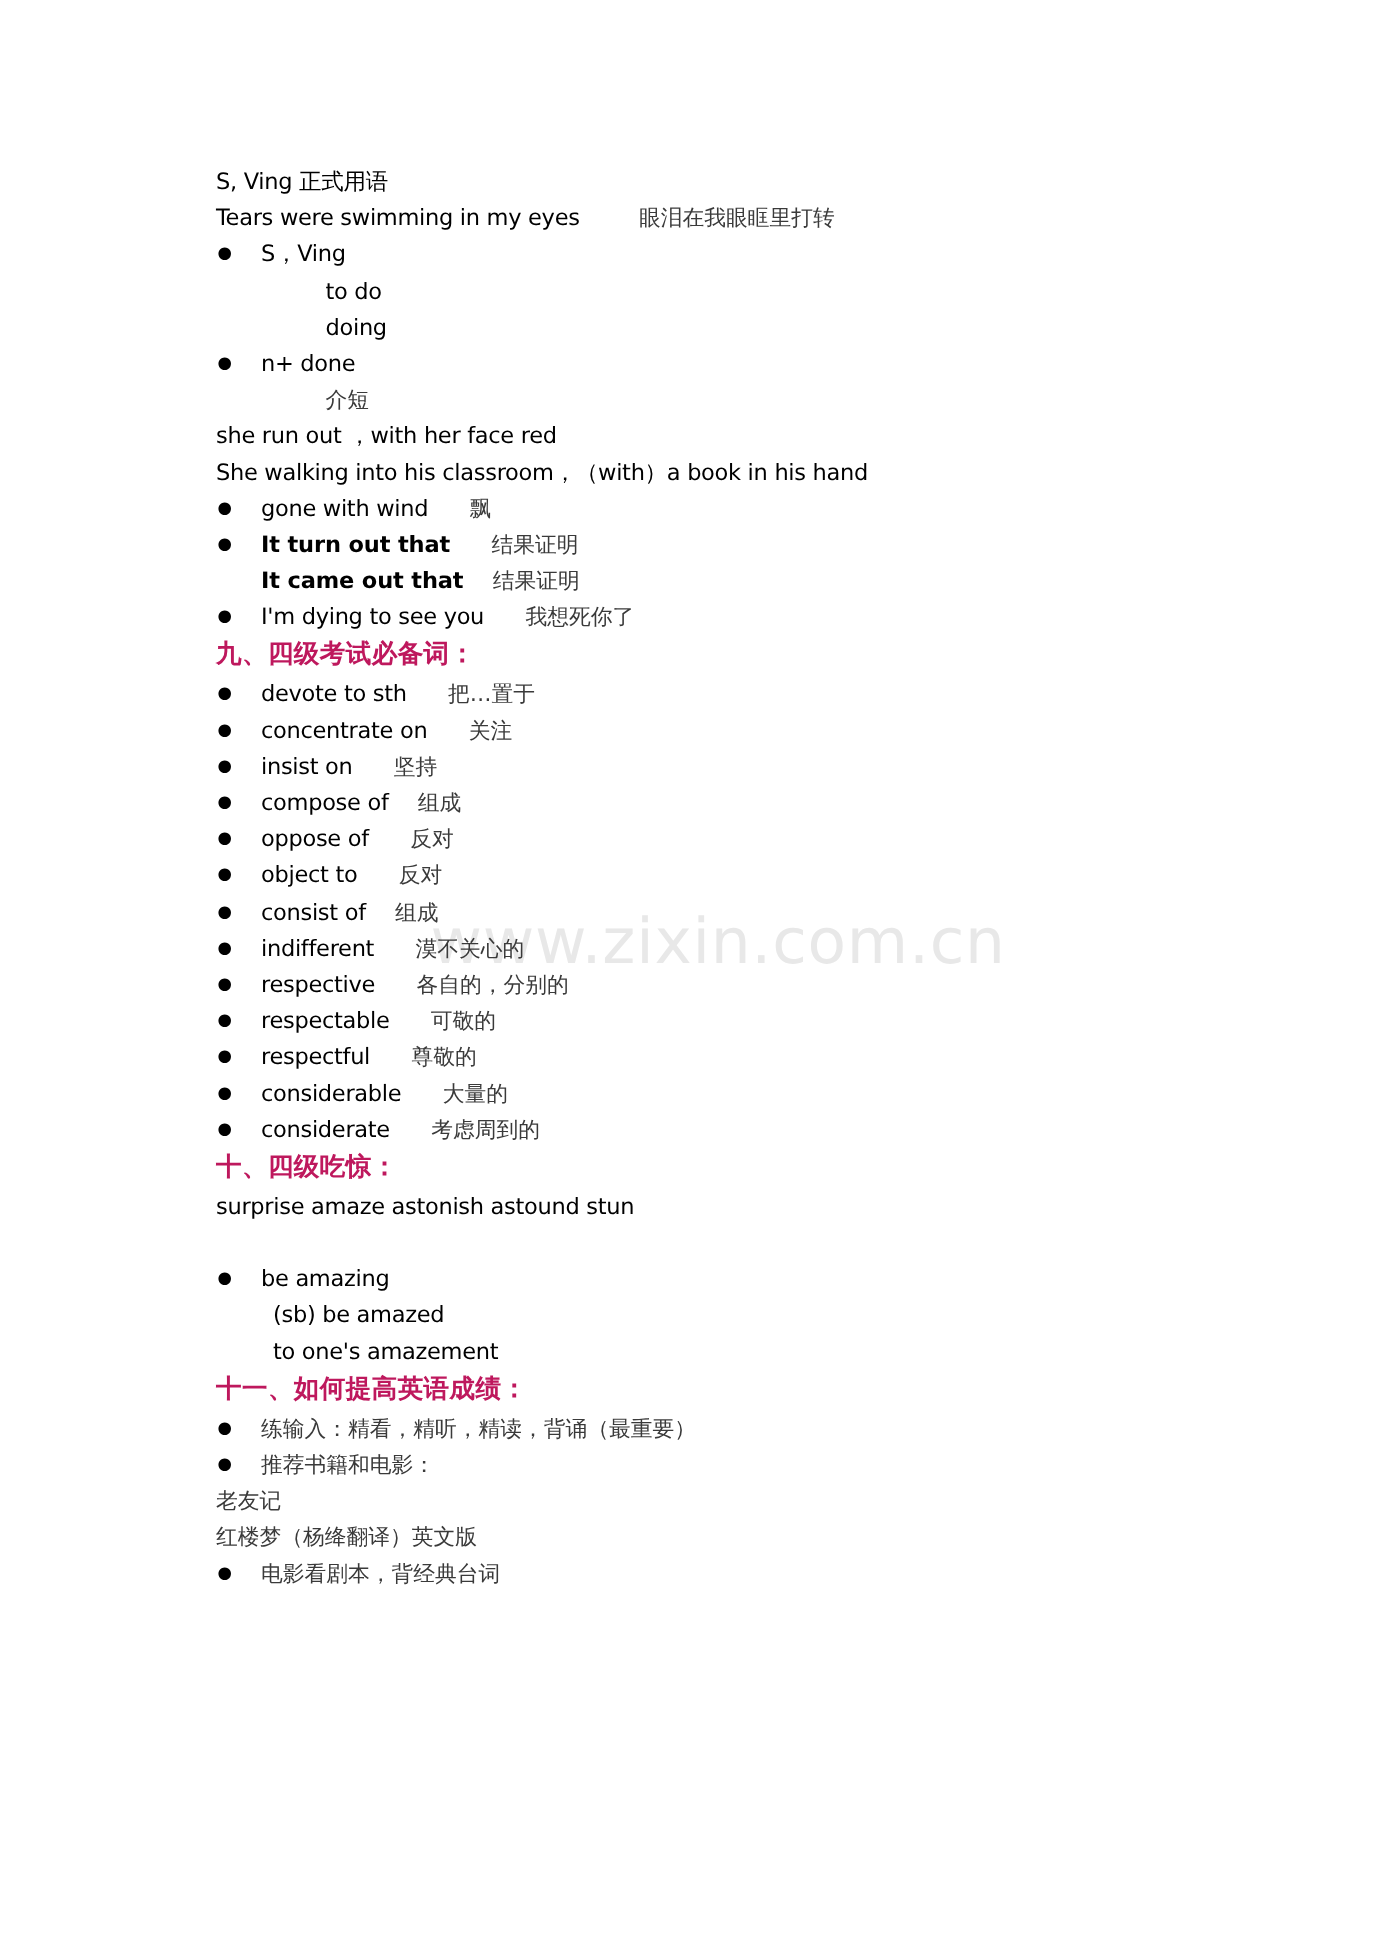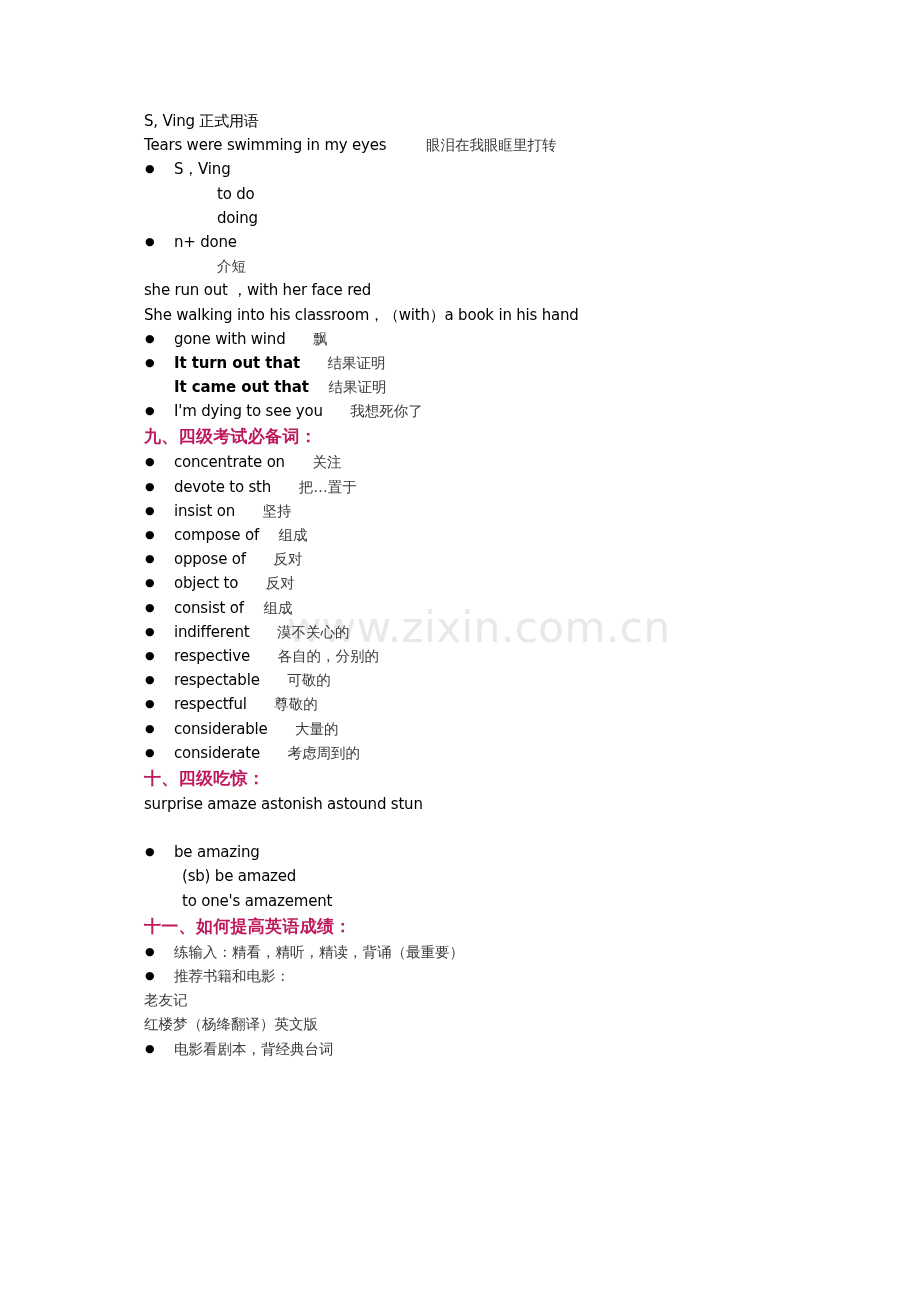--- a/index.html
+++ b/index.html
@@ -190,28 +190,28 @@
 
     <div class="line bullet">
       <span class="en">I'm dying to see you</span>
       <span class="gap-md"></span>
       <span class="zh">我想死你了</span>
     </div>
 
     <div class="heading">九、四级考试必备词：</div>
 
     <div class="line bullet">
+      <span class="en">devote to sth</span>
+      <span class="gap-md"></span>
+      <span class="zh">把…置于</span>
+    </div>
+    <div class="line bullet">
       <span class="en">concentrate   on</span>
       <span class="gap-md"></span>
       <span class="zh">关注</span>
-    </div>
-    <div class="line bullet">
-      <span class="en">devote to sth</span>
-      <span class="gap-md"></span>
-      <span class="zh">把…置于</span>
     </div>
     <div class="line bullet">
       <span class="en">insist on</span>
       <span class="gap-md"></span>
       <span class="zh">坚持</span>
     </div>
     <div class="line bullet">
       <span class="en">compose of</span>
       <span class="gap-sm"></span>
       <span class="zh">组成</span>

